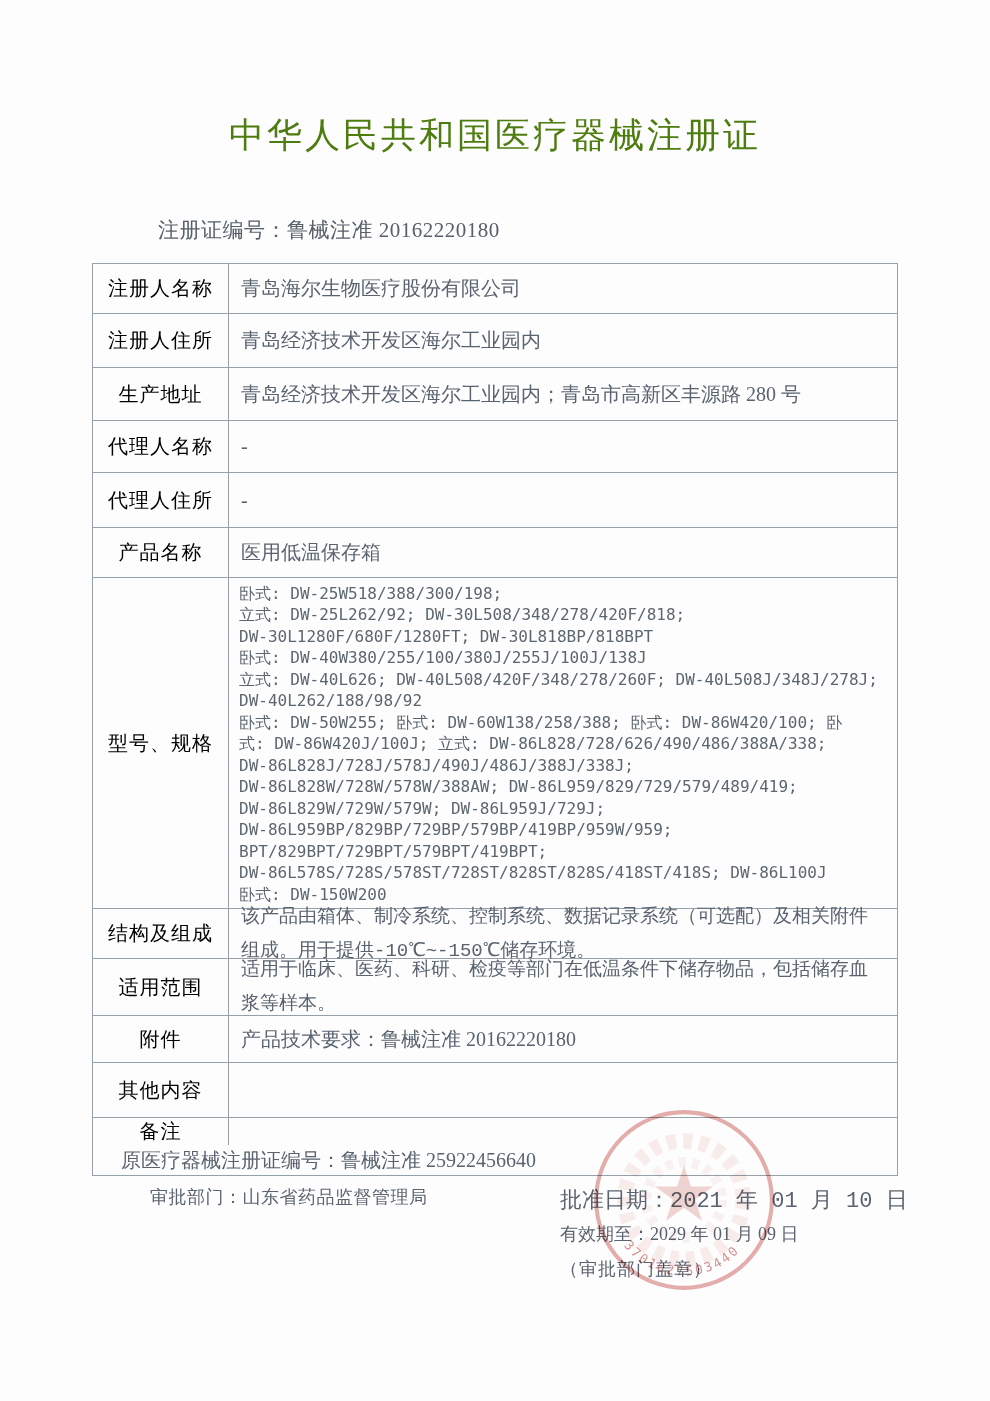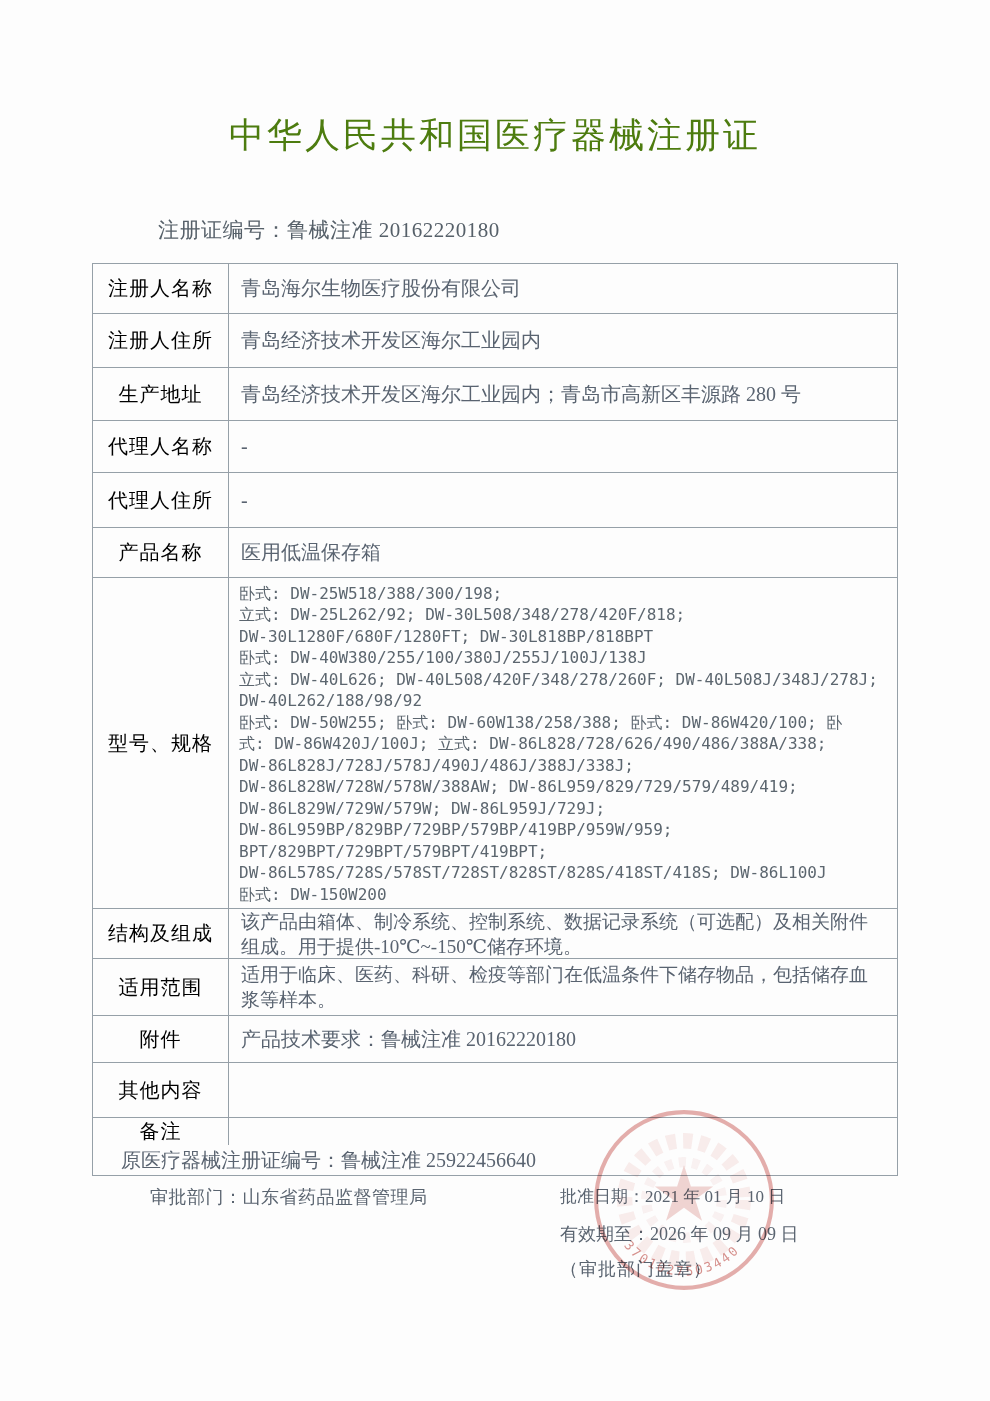--- a/index.html
+++ b/index.html
@@ -47,28 +47,28 @@
     font-size: 20px; color: #596370;
   }
   .val-models {
     flex-direction: column; align-items: flex-start; justify-content: flex-end;
     font-family: "DejaVu Sans Mono", "Liberation Mono", monospace;
     font-size: 16px; line-height: 21.5px;
     padding: 3px 10px;
     white-space: pre; color: #5c666f;
   }
   .val-para {
-    font-size: 19px; line-height: 25px; padding-top: 3px; padding-bottom: 3px;
+    font-size: 19px; line-height: 34px; padding-top: 3px; padding-bottom: 3px; font-family: Liberation Mono, monospace;
   }
   .val-indent { padding-left: 28px; }
   .f-dept {
     position: absolute; top: 1185px; left: 150px;
     font-size: 18px; color: #5a6470; letter-spacing: 0.5px;
   }
-  .f-line1 { position: absolute; top: 1185px; left: 560px; font-size: 17px; color: #5a6470; }
+  .f-line1 { position: absolute; top: 1185px; left: 560px; font-size: 22px; color: #5a6470; font-family: Liberation Mono, monospace; }
   .f-line2 { position: absolute; top: 1222px; left: 560px; font-size: 18px; color: #5a6470; }
   .f-line3 { position: absolute; top: 1257px; left: 560px; font-size: 18px; color: #5a6470; letter-spacing: 1px; }
   .seal {
     position: absolute; top: 1106px; left: 590px;
     width: 188px; height: 188px;
     pointer-events: none;
     mix-blend-mode: multiply;
   }
 </style>
 </head>
@@ -139,21 +139,21 @@
 
     <div class="trow" style="height:57px">
       <div class="lab">备注</div>
       <div class="val val-indent">原医疗器械注册证编号：鲁械注准 25922456640</div>
     </div>
 
   </div>
 
   <div class="f-dept">审批部门：山东省药品监督管理局</div>
   <div class="f-line1">批准日期：2021 年 01 月 10 日</div>
-  <div class="f-line2">有效期至：2026 年 09 月 09 日</div>
+  <div class="f-line2">有效期至：2029 年 01 月 09 日</div>
   <div class="f-line3">（审批部门盖章）</div>
 
   <svg class="seal" viewBox="0 0 184 184" aria-hidden="true">
     <g opacity="0.9">
       <circle cx="92" cy="92" r="86" fill="none" stroke="#cb5e5a" stroke-width="4" opacity="0.55"></circle>
       <circle cx="92" cy="92" r="58" fill="none" stroke="#d98c88" stroke-width="15" stroke-dasharray="9 7" opacity="0.17"></circle>
       <circle cx="92" cy="92" r="37" fill="none" stroke="#d98c88" stroke-width="10" stroke-dasharray="7 6" opacity="0.12"></circle>
       <polygon points="92,58 85.24,78.7 63.47,78.73 81.06,91.55 74.37,112.27 92,99.5 109.63,112.27 102.94,91.55 120.53,78.73 98.76,78.7" fill="#d98c88" opacity="0.4"></polygon>
       <path id="sealArc" d="M 22.5 117.3 A 74 74 0 0 0 161.5 117.3" fill="none"></path>
       <text font-size="12.5" letter-spacing="2.5" fill="#c96863" opacity="0.8" font-family="'DejaVu Sans Mono','Liberation Mono',monospace">

